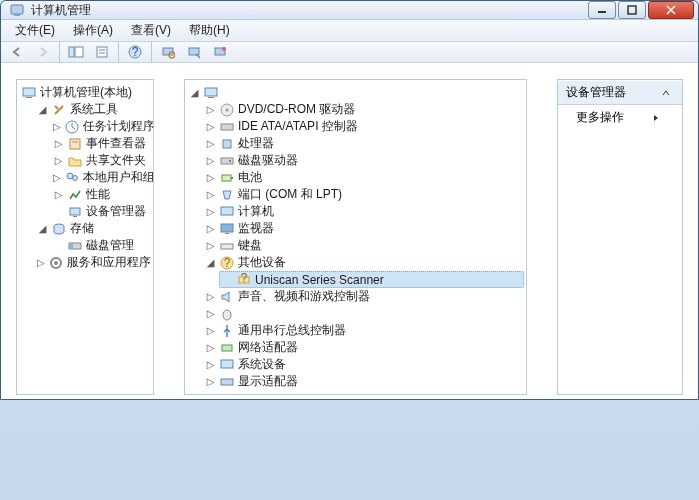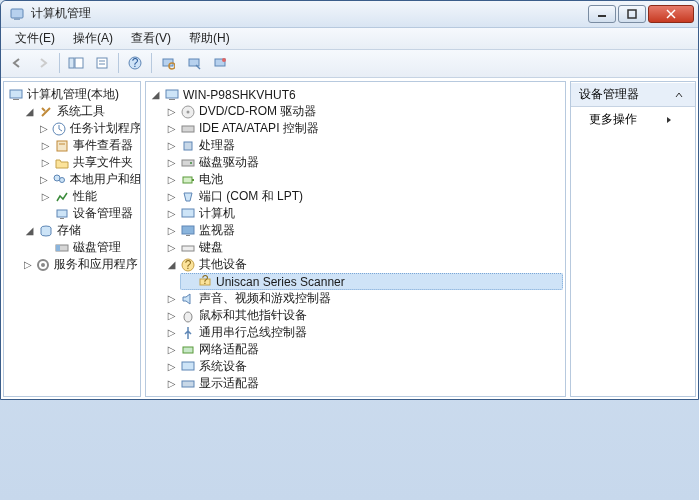--- a/index.html
+++ b/index.html
@@ -9,21 +9,21 @@
 .titlebar .title{flex:1;display:flex;align-items:center;gap:6px;padding-left:4px;color:#1a1a1a}
 .win-controls{display:flex;gap:2px}
 .win-btn{width:28px;height:18px;border:1px solid #7a8ca2;border-radius:3px;display:flex;align-items:center;justify-content:center;background:linear-gradient(#f4f8fd,#d2dfee)}
 .win-btn.close{width:46px;background:linear-gradient(#e67a6a,#c73a22);border-color:#8a2a18;color:#fff}
 .menubar{height:22px;background:linear-gradient(#f6f9fd,#e8eef6);display:flex;align-items:flex-start;padding:0 6px;gap:2px;border-bottom:1px solid #c6d3e3}
 .menu-item{padding:2px 8px;color:#222}
 .toolbar{height:30px;background:linear-gradient(#f6f9fd,#e8eef6);display:flex;align-items:center;padding:0 6px;gap:6px;border-bottom:1px solid #c6d3e3}
 .tb-sep{width:1px;height:20px;background:#b7c9de}
 .tb-btn{width:20px;height:20px;display:flex;align-items:center;justify-content:center;border-radius:2px}
 .content{flex:1;display:flex;border-top:1px solid #fff}
-.panel{background:#fff;border:1px solid #b7c9de;margin:2px;overflow:auto;padding:4px 2px}
+.panel{background:#fff;border:1px solid #b7c9de;margin:15px;overflow:auto;padding:4px 2px}
 .panel.left{width:138px}
 .panel.mid{flex:1}
 .panel.right{width:126px;padding:0}
 .tree{list-style:none}
 .tree ul{list-style:none;padding-left:16px}
 .tree li{white-space:nowrap}
 .node{display:flex;align-items:center;gap:3px;height:17px;padding:0 2px}
 .node.sel{background:#cfe3f7;border:1px dotted #7aa7d6;border-radius:2px}
 .exp{width:11px;height:11px;display:inline-flex;align-items:center;justify-content:center;color:#5a5a5a;font-size:10px}
 .exp.blank{visibility:hidden}
@@ -274,21 +274,20 @@
       <ul class="tree">
         <li>
           <div class="node">
             <span class="exp">◢</span>
             <span class="ic">
                 <svg width="16" height="16">
                   <rect x="2" y="3" width="12" height="8" fill="#cde4f7" stroke="#5e86b5"></rect>
                   <rect x="5" y="12" width="6" height="1" fill="#888"></rect>
                 </svg>
               </span>
-            <span class="lbl">WIN-P98SHKVHUT6</span>
           </div>
           <ul>
             <li>
                 <div class="node">
                   <span class="exp">▷</span>
                   <span class="ic">
                     <svg width="16" height="16">
                       <circle cx="8" cy="8" r="6" fill="#eee" stroke="#999"></circle>
                       <circle cx="8" cy="8" r="1.5" fill="#999"></circle>
                     </svg>
@@ -425,21 +424,20 @@
                 </div>
               </li>
             <li>
                 <div class="node">
                   <span class="exp">▷</span>
                   <span class="ic">
                     <svg width="16" height="16">
                       <ellipse cx="8" cy="9" rx="4" ry="5" fill="#eee" stroke="#888"></ellipse>
                     </svg>
                   </span>
-                  <span class="lbl">鼠标和其他指针设备</span>
                 </div>
               </li>
             <li>
                 <div class="node">
                   <span class="exp">▷</span>
                   <span class="ic">
                     <svg width="16" height="16">
                       <path d="M8 2 L8 14 M8 6 L5 9 M8 6 L11 9" stroke="#5e86b5" fill="none" stroke-width="1.5"></path>
                     </svg>
                   </span>

